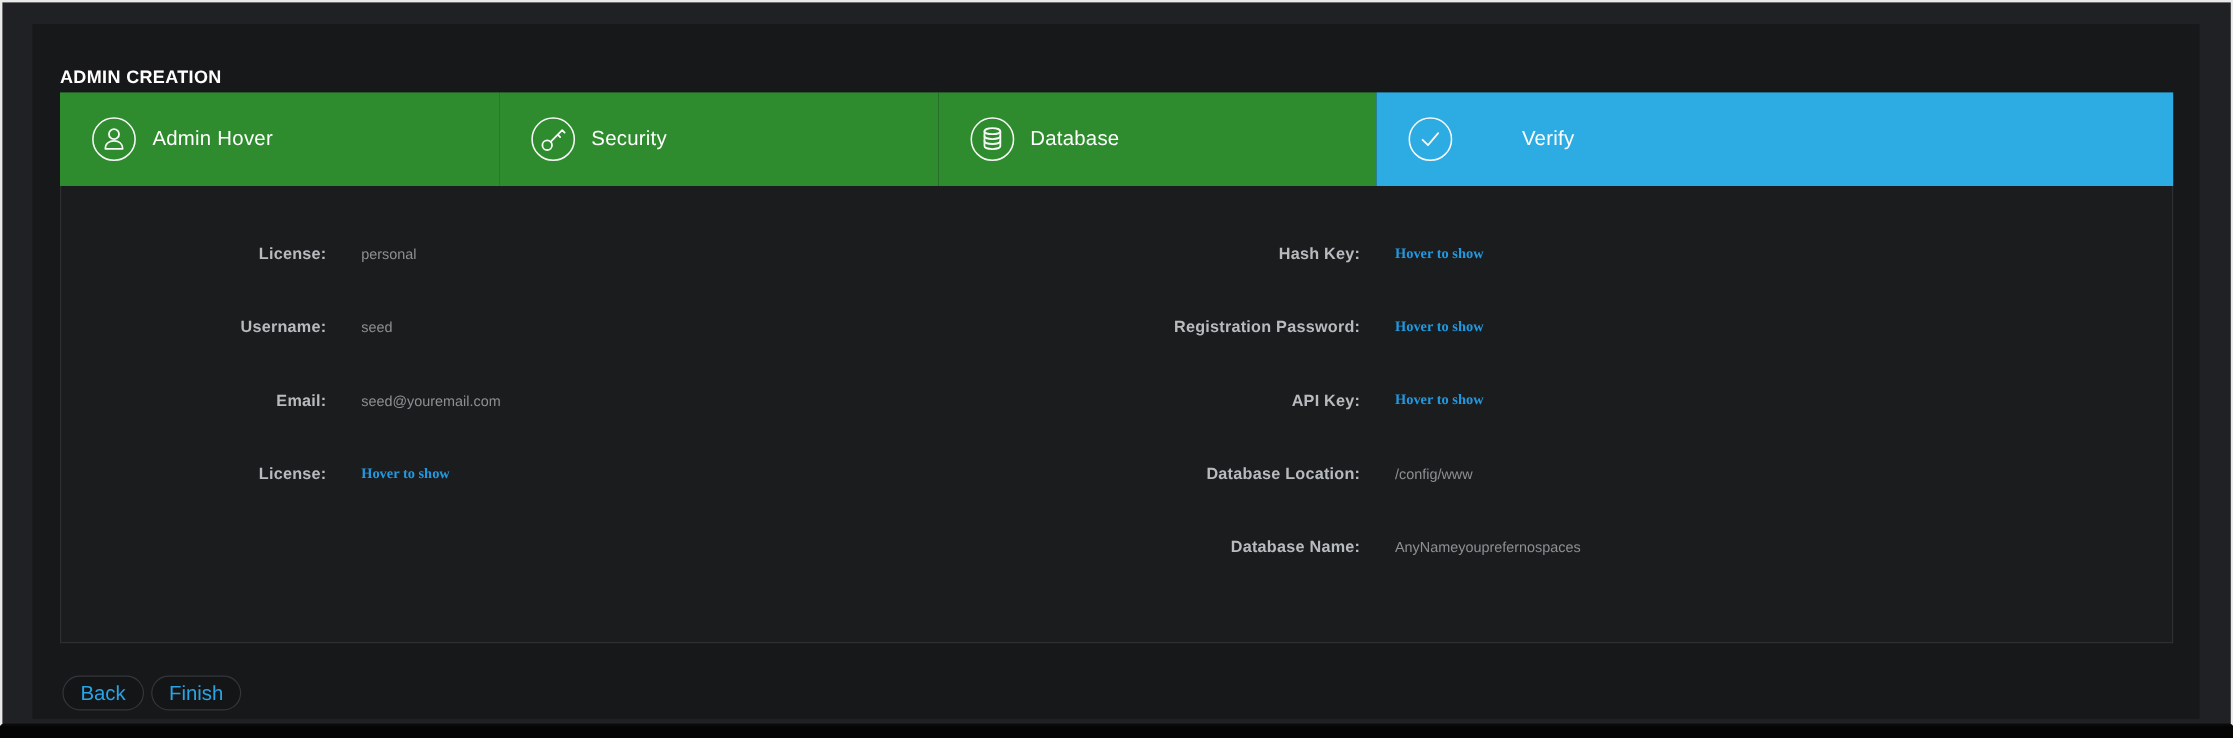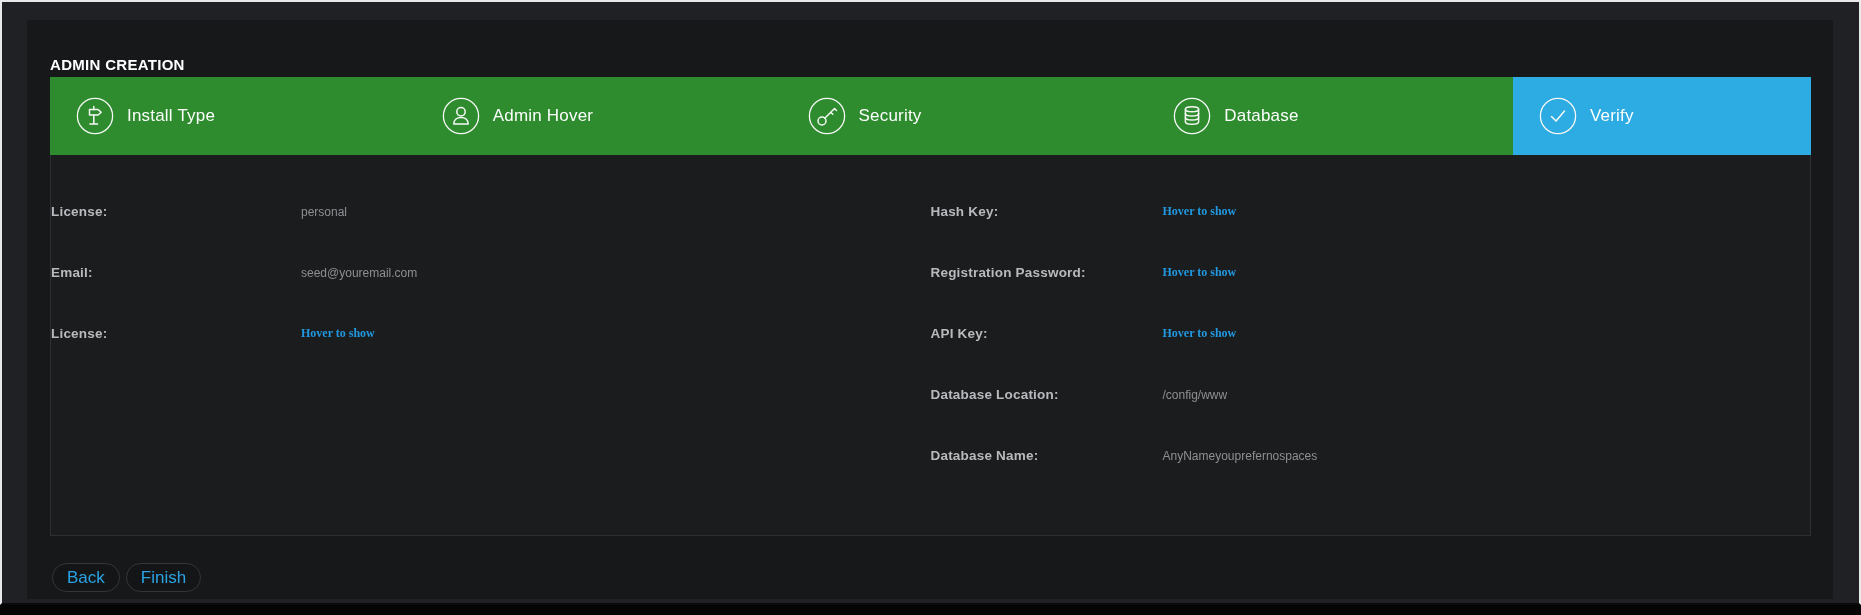--- a/index.html
+++ b/index.html
@@ -37,20 +37,21 @@
   .step {
     flex:0 0 365.75px;
     display:flex; align-items:center;
     padding-left:26px;
     background:var(--step-done, #2e8c2e);
     cursor:pointer;
   }
   .step.active {
     flex:1 1 auto;
     background:var(--step-active, #2dabe3);
+    gap:44px;
   }
   .step-icon { width:38px; height:38px; display:block; flex:0 0 38px; }
   .step-icon svg { display:block; width:38px; height:38px; }
   .step-label {
     margin-left:13px;
     font-size:17px; color:#fdfefd; font-weight:400;
     letter-spacing:.2px;
   }
   
   .panel {
@@ -58,21 +59,21 @@
     width:1761px; height:381px;
     border:1px solid #2e2f32;
     border-top:none;
     background:#1b1c1e;
     display:flex;
     padding-top:26px;
   }
   .col { width:50%; }
   .row { height:61px; display:flex; align-items:center; }
   .row-label {
-    width:221px; text-align:left;
+    width:221px; text-align:right;
     font-size:13.5px; font-weight:bold; color:#b8bbbe;
     letter-spacing:.2px;
     flex:0 0 auto;
   }
   .col-right .row-label { width:203px; }
   .row-value {
     margin-left:29px;
     font-size:12px; color:#8d9093;
   }
   .row-value.hover-link {
@@ -108,30 +109,20 @@
 
 <div class="frame">
   <div class="card">
     <div class="card-title">ADMIN CREATION</div>
 
     <div class="steps">
         <div class="step">
     <span class="step-icon">
             <svg viewBox="0 0 38 38" fill="none" stroke="#f6f8f6" stroke-width="1.5" stroke-linecap="round" stroke-linejoin="round">
               <circle cx="19" cy="19" r="17.6" stroke-width="1.3"></circle>
-              <path d="M13.5 12.5 H22 L25.2 15.2 L22 18 H13.5 Z"></path>
-              <path d="M17.8 9.5 V12.5 M17.8 18 V27 M14 27 H21.6"></path>
-            </svg>
-          </span>
-    <span class="step-label">Install Type</span>
-  </div>
-        <div class="step">
-    <span class="step-icon">
-            <svg viewBox="0 0 38 38" fill="none" stroke="#f6f8f6" stroke-width="1.5" stroke-linecap="round" stroke-linejoin="round">
-              <circle cx="19" cy="19" r="17.6" stroke-width="1.3"></circle>
               <circle cx="19" cy="14.8" r="4.2"></circle>
               <path d="M11.8 27 c0-4.4 3.2-6.6 7.2-6.6 s7.2 2.2 7.2 6.6 z"></path>
             </svg>
           </span>
     <span class="step-label">Admin Hover</span>
   </div>
         <div class="step">
     <span class="step-icon">
             <svg viewBox="0 0 38 38" fill="none" stroke="#f6f8f6" stroke-width="1.5" stroke-linecap="round" stroke-linejoin="round">
               <circle cx="19" cy="19" r="17.6" stroke-width="1.3"></circle>
@@ -161,20 +152,24 @@
           </span>
     <span class="step-label">Verify</span>
   </div>
       </div>
 
     <div class="panel">
       <div class="col col-left">
           <div class="row">
     <div class="row-label">License:</div>
     <div class="row-value">personal</div>
+  </div>
+          <div class="row">
+    <div class="row-label">Username:</div>
+    <div class="row-value">seed</div>
   </div>
           <div class="row">
     <div class="row-label">Email:</div>
     <div class="row-value">seed@youremail.com</div>
   </div>
           <div class="row">
     <div class="row-label">License:</div>
     <div class="row-value hover-link">Hover to show</div>
   </div>
         </div>

